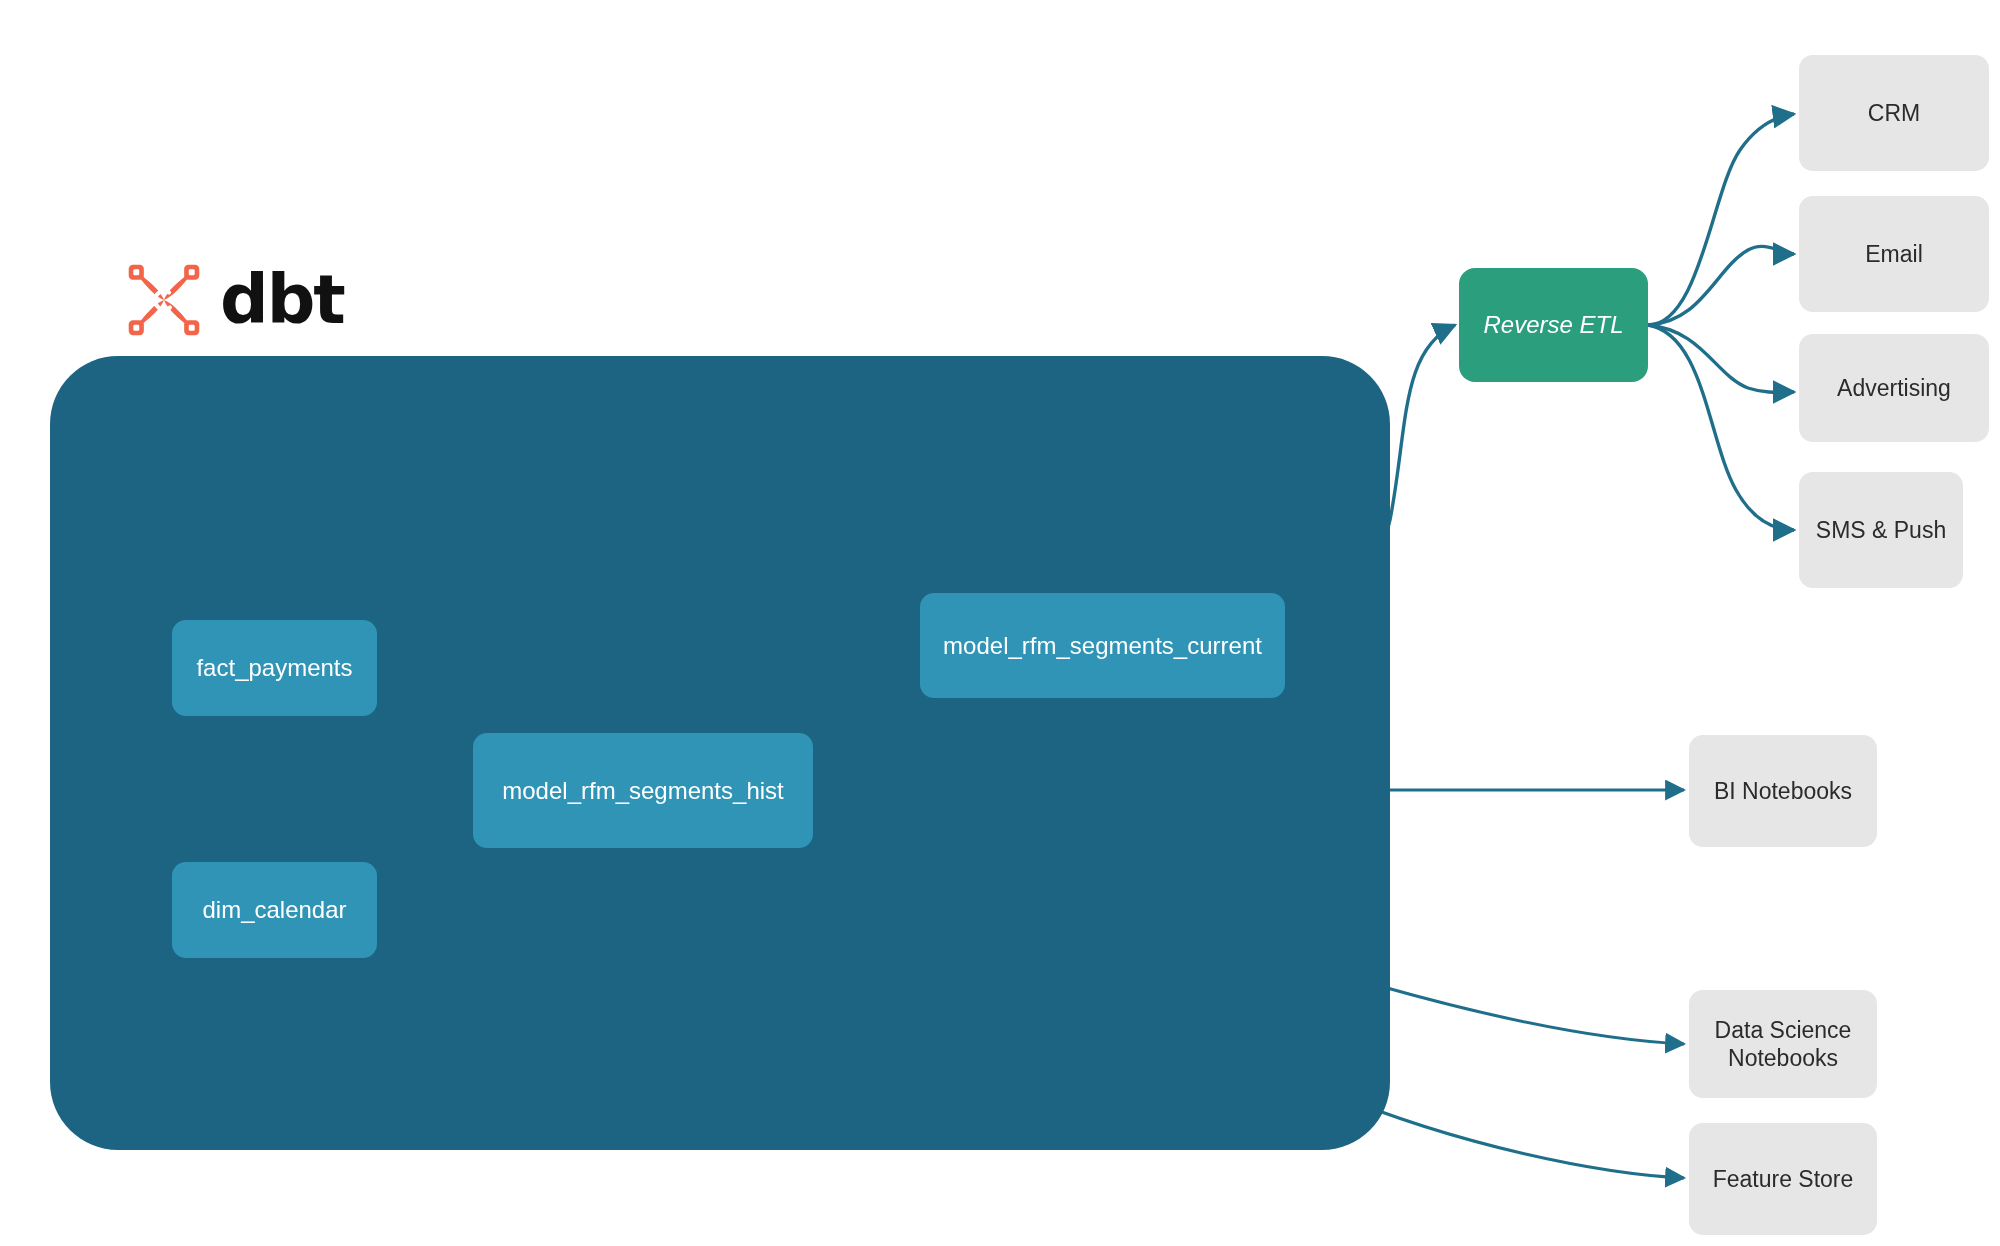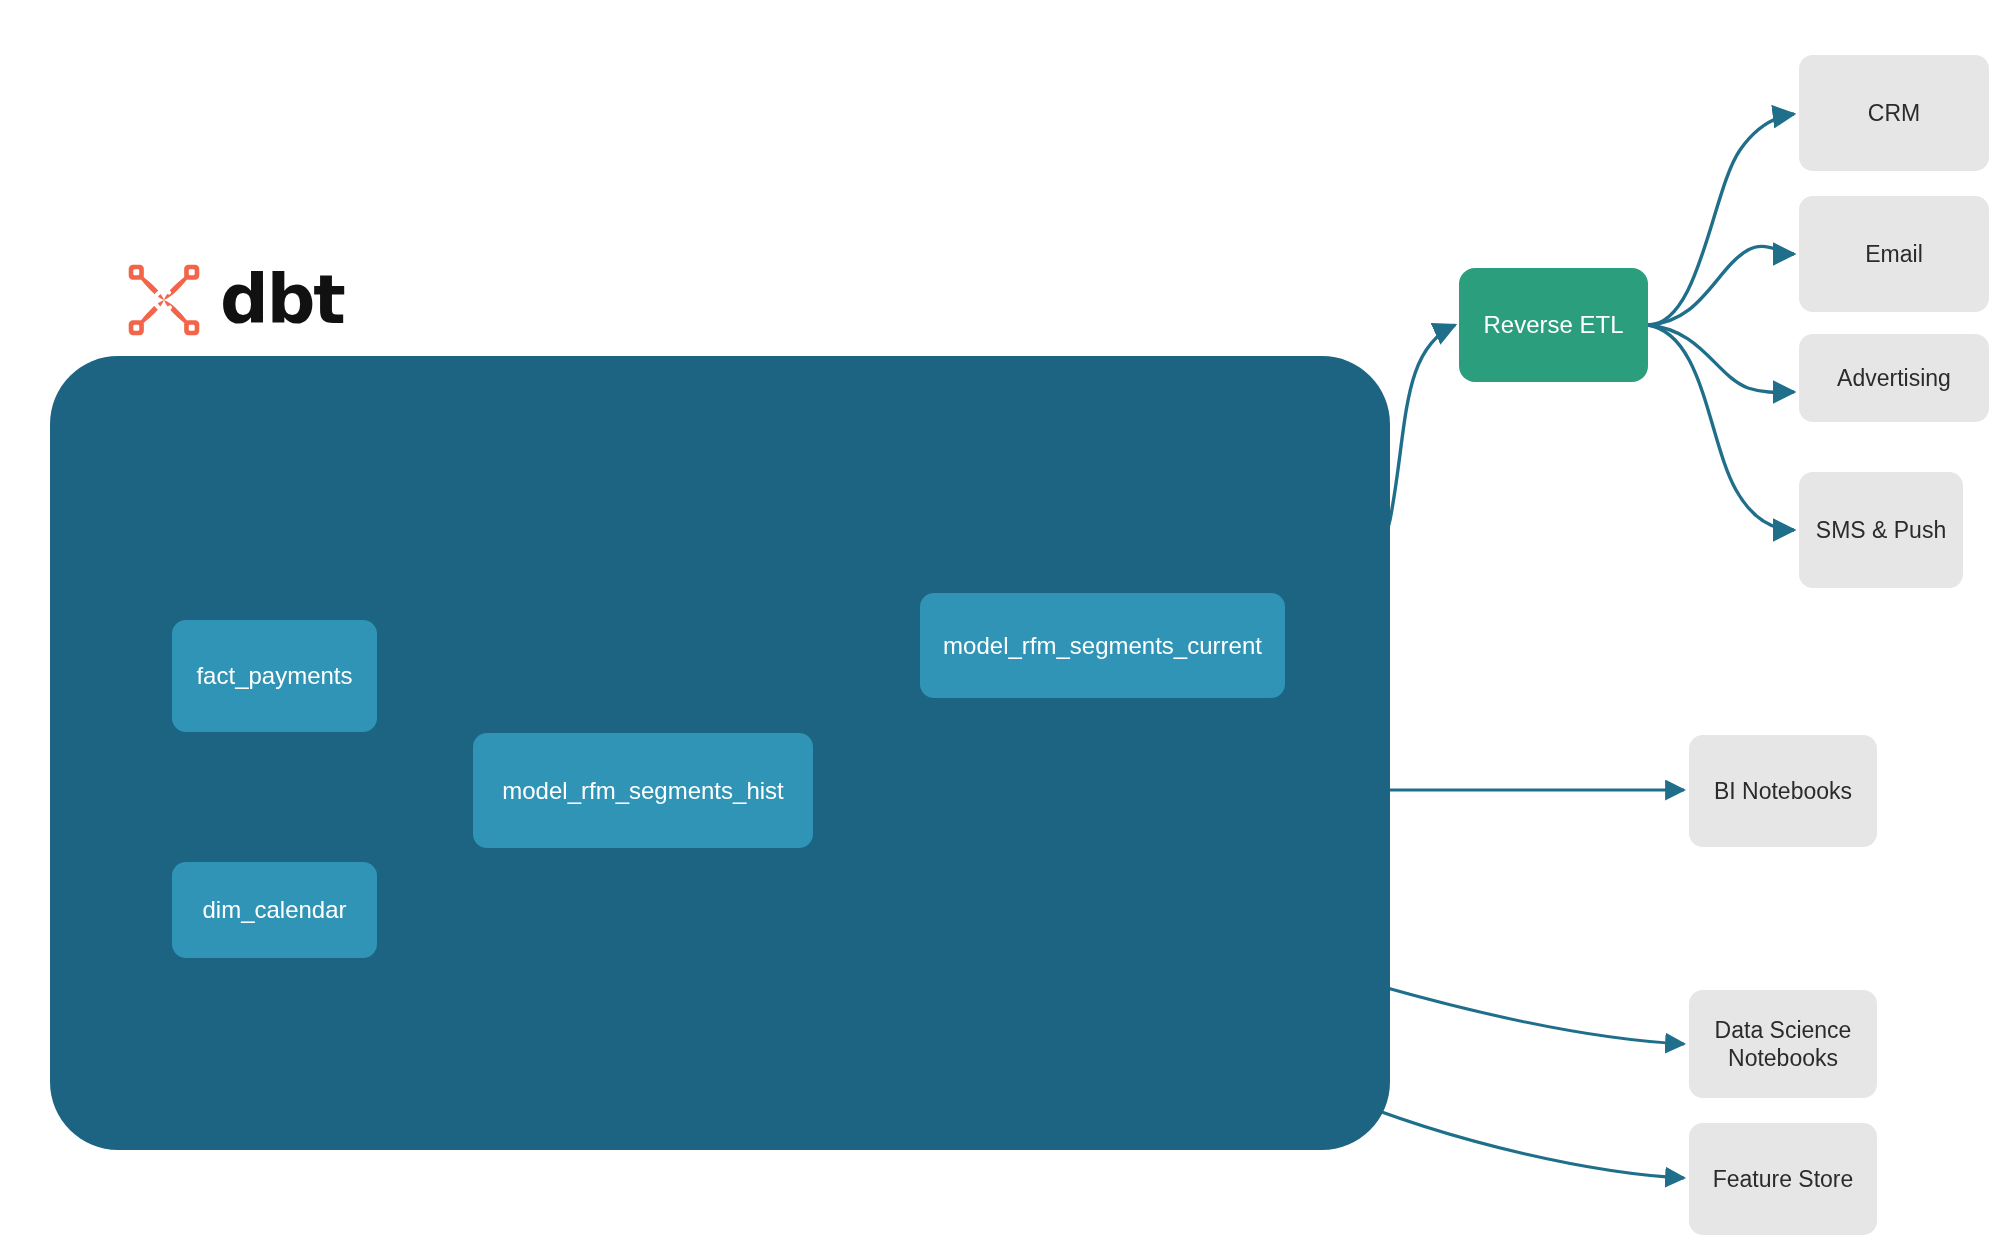--- a/index.html
+++ b/index.html
@@ -78,20 +78,21 @@
     font-size: 24px;
     padding: 0 20px;
   }
 
   .node-green {
     background: #2b9e7e;
     border-radius: 16px;
     color: #ffffff;
     font-size: 24px;
     padding: 9px 18px;
+    font-style: italic;
   }
 
   .node-dest {
     background: #e6e6e6;
     border-radius: 14px;
     color: #2b2b2b;
     font-size: 23px;
     padding: 0 14px;
   }
 </style>
@@ -147,21 +148,21 @@
       <rect x="79.5" y="13.5" width="7" height="7" rx="1.5" fill="#ffffff"></rect>
       <rect x="13.5" y="79.5" width="7" height="7" rx="1.5" fill="#ffffff"></rect>
       <rect x="79.5" y="79.5" width="7" height="7" rx="1.5" fill="#ffffff"></rect>
       <path d="M 56 41 A 11 11 0 1 0 57 59" fill="none" stroke="#ffffff" stroke-width="5" stroke-linecap="round"></path>
     </svg>
     <span class="logo-text">dbt</span>
   </div>
 
   <div class="project-container"></div>
 
-  <div class="node node-model" style="left:172px; top:620px; width:205px; height:112px;">
+  <div class="node node-model" style="left:172px; top:620px; width:205px; height:96px;">
     <span class="node-label">fact_payments</span>
   </div>
 
   <div class="node node-model" style="left:172px; top:862px; width:205px; height:96px;">
     <span class="node-label">dim_calendar</span>
   </div>
 
   <div class="node node-model" style="left:473px; top:733px; width:340px; height:115px;">
     <span class="node-label">model_rfm_segments_hist</span>
   </div>
@@ -175,21 +176,21 @@
   </div>
 
   <div class="node node-dest" style="left:1799px; top:55px; width:190px; height:116px;">
     <span class="node-label">CRM</span>
   </div>
 
   <div class="node node-dest" style="left:1799px; top:196px; width:190px; height:116px;">
     <span class="node-label">Email</span>
   </div>
 
-  <div class="node node-dest" style="left:1799px; top:334px; width:190px; height:88px;">
+  <div class="node node-dest" style="left:1799px; top:334px; width:190px; height:108px;">
     <span class="node-label">Advertising</span>
   </div>
 
   <div class="node node-dest" style="left:1799px; top:472px; width:164px; height:116px;">
     <span class="node-label">SMS &amp; Push</span>
   </div>
 
   <div class="node node-dest" style="left:1689px; top:735px; width:188px; height:112px;">
     <span class="node-label">BI Notebooks</span>
   </div>

